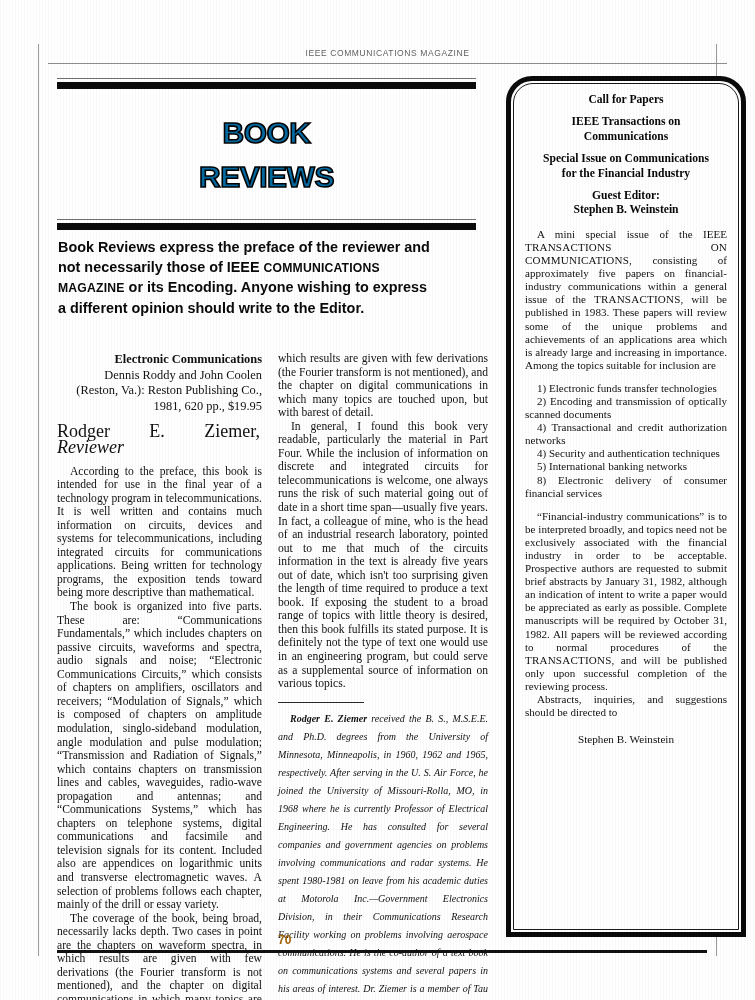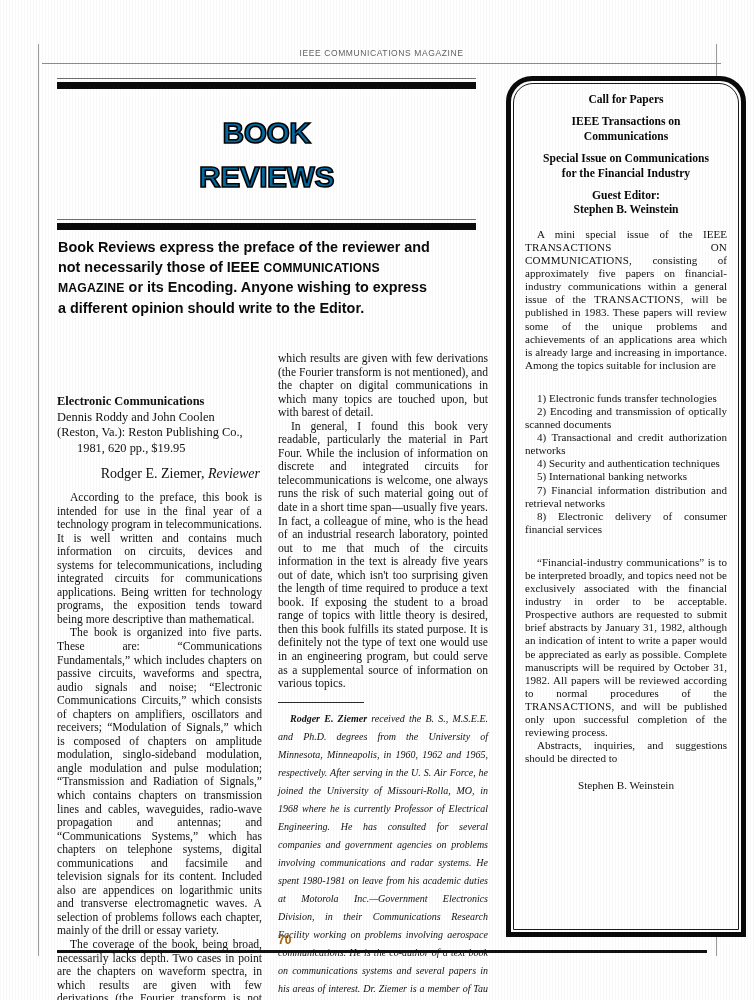--- a/index.html
+++ b/index.html
@@ -32,21 +32,21 @@
     width: 679px;
     height: 912px;
     border-left: 1px solid #9a9a9a;
     border-right: 1px solid #9a9a9a;
     box-sizing: border-box;
   }
 
   
   .runhead {
     position: absolute;
-    left: 42px;
+    left: 48px;
     top: 46px;
     width: 679px;
     height: 18px;
     border-bottom: 1px solid #8d8d8d;
     box-sizing: border-box;
   }
   .runhead-text {
     text-align: center;
     font-family: "Liberation Sans", sans-serif;
     font-size: 8.5px;
@@ -117,39 +117,37 @@
   .col p { margin: 0; text-indent: 13px; }
   .col p.noind { text-indent: 0; }
 
   #col-left  { left: 57px;  width: 205px; }
   #col-mid   { left: 278px; width: 210px; }
 
   
   .book-head {
     font-size: 12.4px;
     line-height: 15.6px;
-    text-align: left;
+    text-align: right;
     margin-bottom: 7px;
-    margin-top: 42px;
   }
   .book-head .title {
     font-weight: bold;
     display: block;
   }
   .book-head .title-ed {
     font-weight: bold;
     display: block;
     padding-left: 17px;
   }
   .book-head .authors { display: block; }
   .book-head .pub { display: block; }
   .book-head .pub2 { display: block; padding-left: 20px; }
   .reviewer-line {
-    text-align: right;
-    font-size: 14px;
+    font-size: 18px;
     line-height: 15.6px;
     margin-top: 10px;
     margin-bottom: 9px;
     padding-right: 2px;
   }
   .reviewer-line em { font-style: italic; }
 
   
   .bio-rule {
     width: 86px;
@@ -205,21 +203,21 @@
   .cfp-body {
     margin-top: 10px;
     font-family: "Liberation Serif", serif;
     font-size: 11.05px;
     line-height: 13.1px;
     text-align: justify;
     color: #111;
   }
   .cfp-body p { margin: 0; text-indent: 12px; }
   .cfp-body p.item { text-indent: 12px; }
-  .cfp-body p.spaced { margin-top: 20px; }
+  .cfp-body p.spaced { margin-top: 10px; }
   .cfp-body .sc {
     font-variant: small-caps;
     letter-spacing: 0.2px;
   }
   .cfp-addr {
     margin-top: 13px;
     text-align: center;
     font-size: 11.2px;
     line-height: 14.2px;
   }
@@ -326,21 +324,20 @@
       </div>
 
       <div class="cfp-body">
         <p><span>A mini special issue of the IEEE </span><span class="sc">TRANSACTIONS ON COMMUNICATIONS</span><span>, consisting of approximately five papers on financial-industry communications within a general issue of the </span><span class="sc">TRANSACTIONS</span><span>, will be published in 1983. These papers will review some of the unique problems and achievements of an applications area which is already large and increasing in importance. Among the topics suitable for inclusion are</span></p>
 
         <p class="item spaced">1) Electronic funds transfer technologies</p>
         <p class="item">2) Encoding and transmission of optically scanned documents</p>
         <p class="item">4) Transactional and credit authorization networks</p>
         <p class="item">4) Security and authentication techniques</p>
         <p class="item">5) International banking networks</p>
-        <p class="item">7) Financial information distribution and retrieval networks</p>
         <p class="item">8) Electronic delivery of consumer financial services</p>
 
         <p class="spaced"><span>“Financial-industry communications” is to be interpreted broadly, and topics need not be exclusively associated with the financial industry in order to be acceptable. Prospective authors are requested to submit brief abstracts by January 31, 1982, although an indication of intent to write a paper would be appreciated as early as possible. Complete manuscripts will be required by October 31, 1982. All papers will be reviewed according to normal procedures of the </span><span class="sc">TRANSACTIONS</span><span>, and will be published only upon successful completion of the reviewing process.</span></p>
 
         <p>Abstracts, inquiries, and suggestions should be directed to</p>
 
         <div class="cfp-addr">
           <span>Stephen B. Weinstein</span>
 
         </div>

